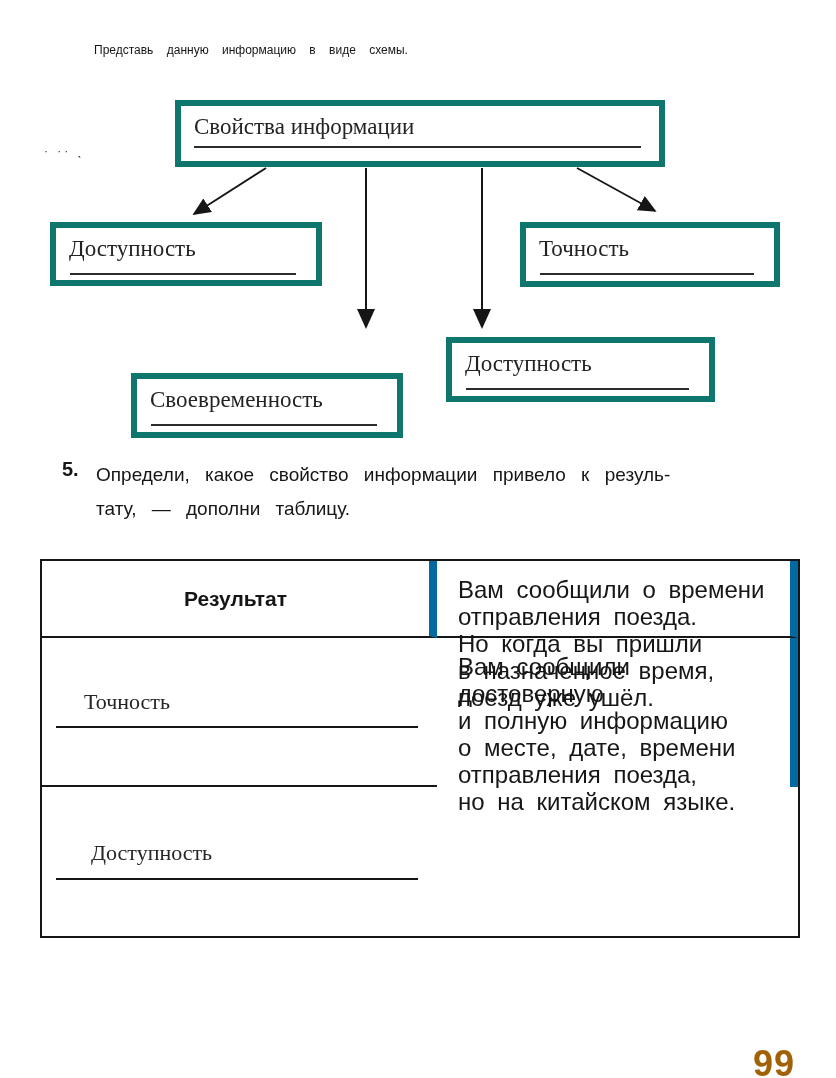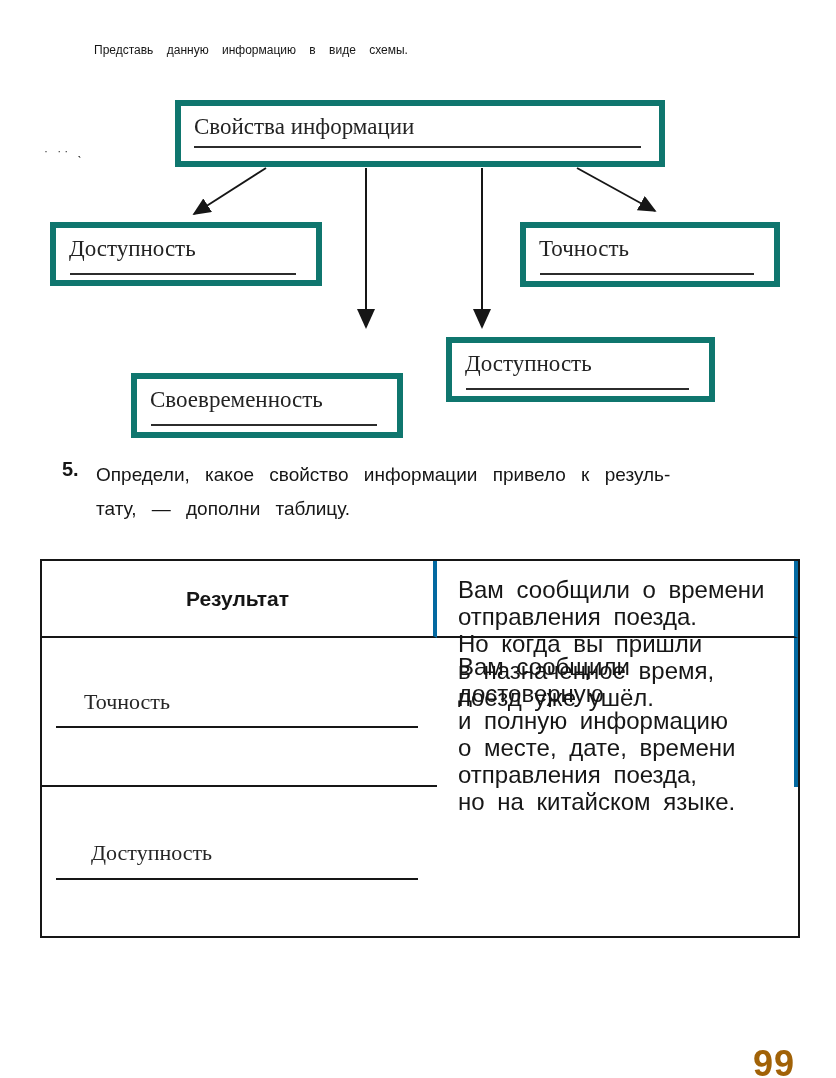--- a/index.html
+++ b/index.html
@@ -49,21 +49,21 @@
     word-spacing:10px; white-space:pre-line; color:#161616;
   }
   
   .atable {
     position:absolute; left:40px; top:559px; width:760px;
     border:2px solid #161616; box-sizing:border-box;
     display:grid; grid-template-columns:395px 1fr;
     grid-template-rows:77px 149px 149px; background:#fff;
   }
   .cell { box-sizing:border-box; }
-  .col-l { border-right:4px solid #0369a1; }
+  .col-l { border-right:8px solid #0369a1; }
   .row-hdr { border-bottom:2px solid #161616; }
   .row-mid { border-bottom:2px solid #161616; }
   .hdr {
     display:flex; align-items:center; justify-content:center;
     font-weight:bold; font-size:21px; line-height:27px; text-align:center;
     white-space:pre-line;
   }
   .result-cell {
     padding:15px 6px 0 21px; font-size:24px; line-height:27px;
     word-spacing:6px; white-space:pre-line; color:#161616;

